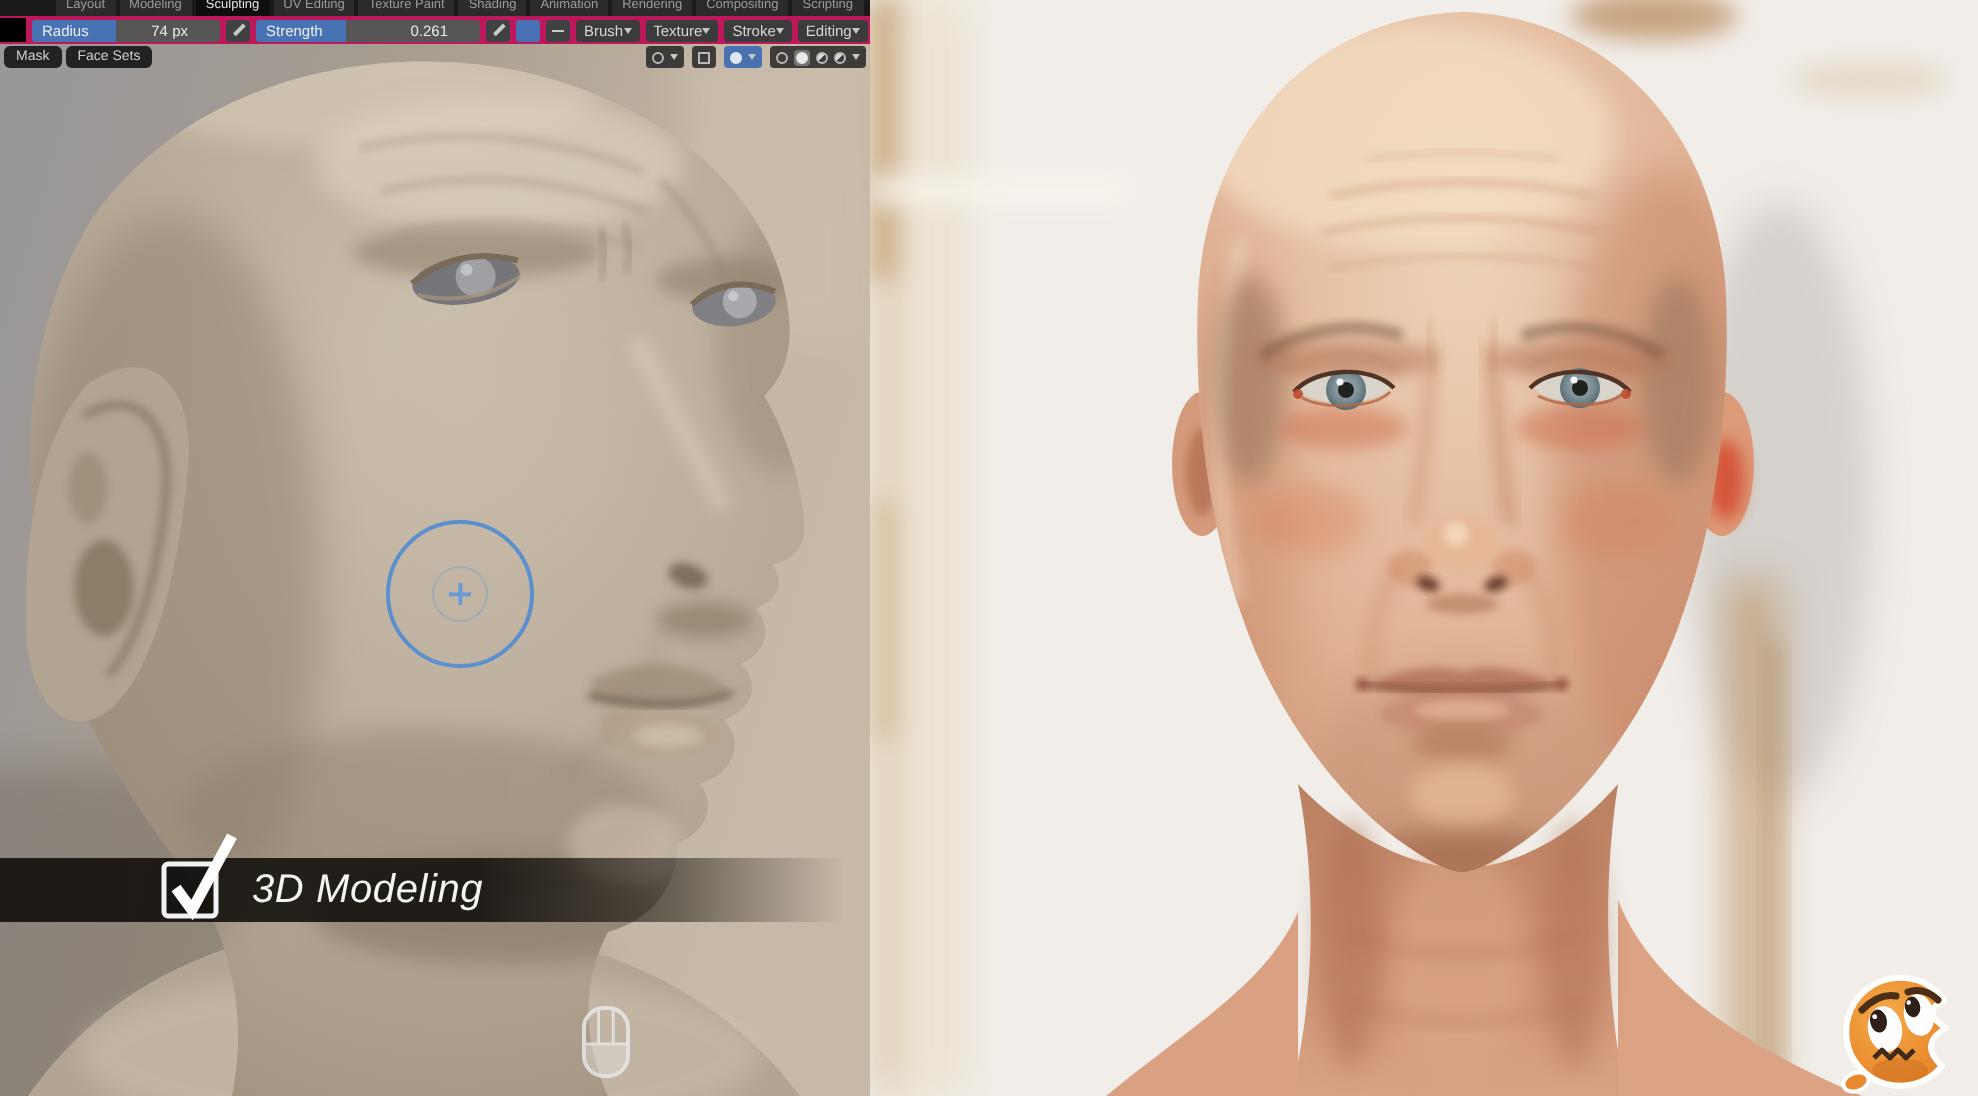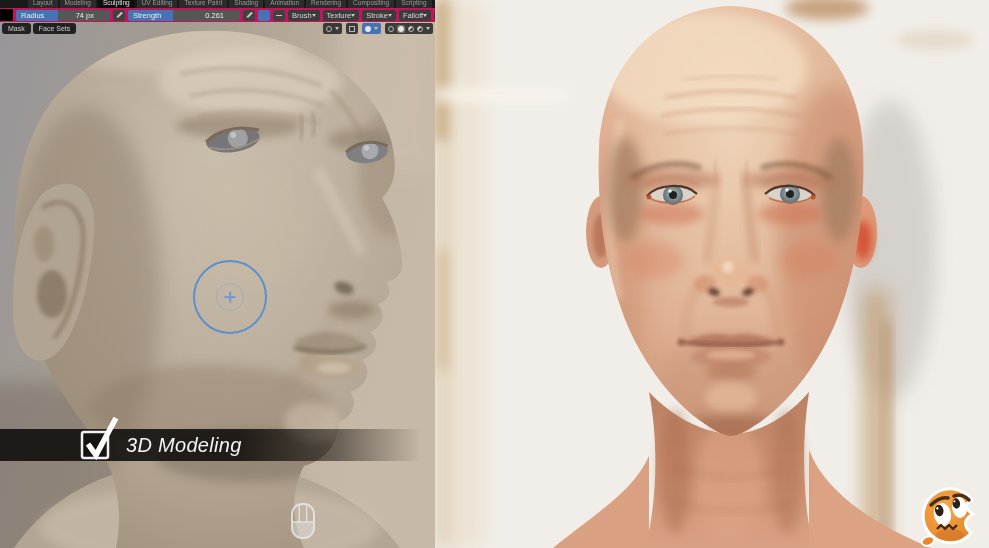--- a/index.html
+++ b/index.html
@@ -124,21 +124,21 @@
       </div>
       <div class="dd">
         <span class="lab">Texture</span>
         <span class="chev"></span>
       </div>
       <div class="dd">
         <span class="lab">Stroke</span>
         <span class="chev"></span>
       </div>
       <div class="dd">
-        <span class="lab">Falloff</span>
+        <span class="lab">Editing</span>
         <span class="chev"></span>
       </div>
       <div class="dd">
         <span class="lab">Cursor</span>
         <span class="chev"></span>
       </div>
 
       <div class="mini-btn">
         <span class="tri-l"></span>
         <span class="tri-r"></span>

